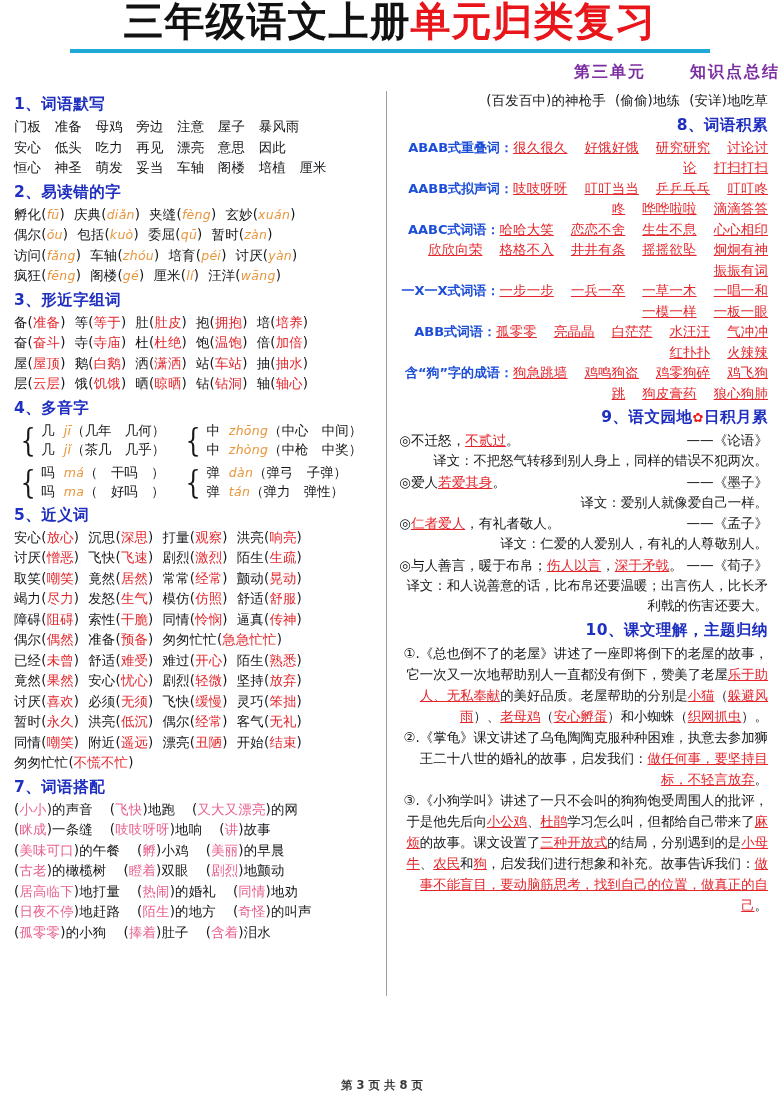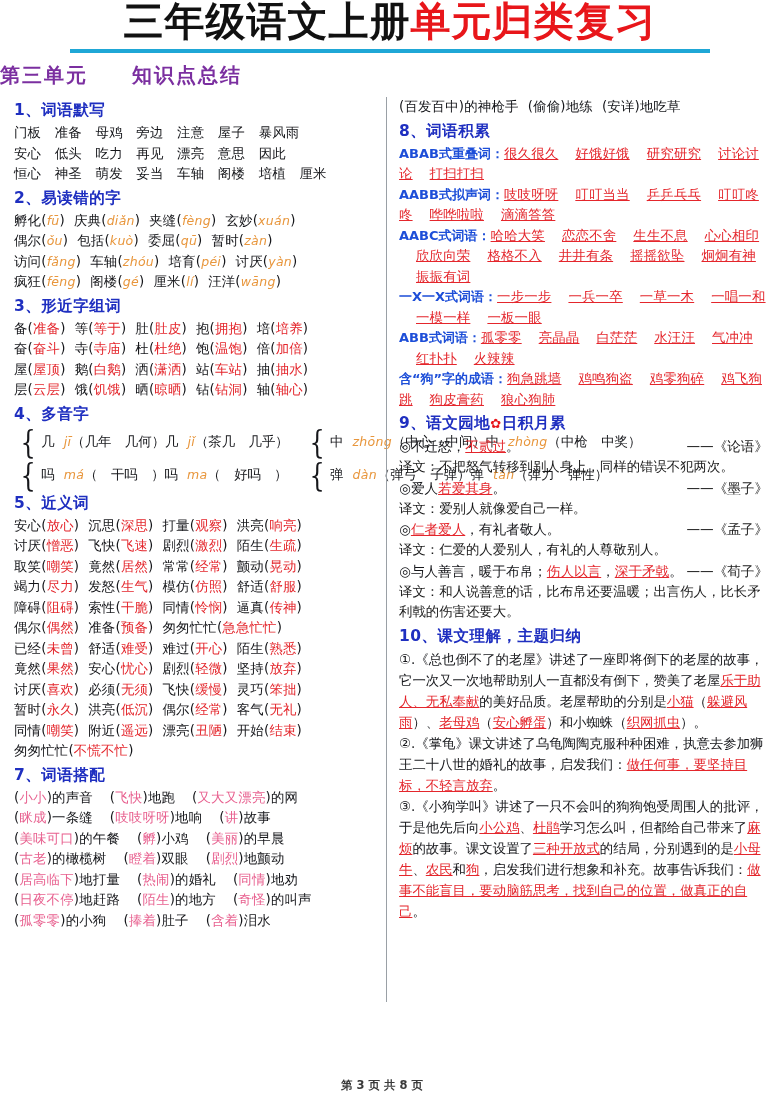--- a/index.html
+++ b/index.html
@@ -18,37 +18,37 @@
     font-size:40px;font-weight:bold;letter-spacing:1px;line-height:1.05;
     font-family:"DejaVu Sans","Liberation Sans",sans-serif;
     white-space:nowrap;
   }
   .t-black{color:#111111;}
   .t-red{color:#e8161a;}
   .title-rule{
     width:640px;height:4px;background:#1fa7d6;margin:7px auto 0 auto;
   }
   .subtitle{
-    margin-top:9px;text-align:left;color:#7b2fa0;
-    font-size:20px;font-weight:bold;letter-spacing:2px;font-family:Liberation Serif, serif;
+    margin-top:9px;text-align:right;color:#7b2fa0;
+    font-size:16px;font-weight:bold;letter-spacing:2px;font-family:Liberation Serif, serif;
   }
   .subtitle .gap{display:inline-block;width:44px;}
 
   
   .cols{
     position:relative;
     display:flex;
     margin-top:8px;
     padding:0 8px 0 14px;
     box-sizing:border-box;
     height:905px;
   }
   .col{box-sizing:border-box;}
   .col-left{width:372px;padding-right:10px;}
-  .col-right{width:382px;padding-left:12px;border-left:1.5px solid #9aa0a6;}
+  .col-right{width:382px;padding-left:12px;border-left:1.5px solid #9aa0a6;text-align:right;}
 
   
   .sec-h{
     color:#1f2fc0;font-weight:bold;font-size:15.5px;
     margin:3px 0 2px 0;letter-spacing:0.5px;
   }
   .sec-h .star{color:#e8161a;font-size:13px;}
 
   
   .line{
@@ -70,21 +70,21 @@
 
   
   .poly-wrap{display:flex;gap:18px;margin:1px 0 2px 4px;}
   .poly-col{display:flex;flex-direction:column;gap:3px;}
   .poly-grp{display:flex;align-items:center;}
   .brace{
     font-size:32px;line-height:30px;color:#15161a;
     margin-right:3px;font-family:"DejaVu Serif","Liberation Serif",serif;
     transform:scaleX(0.75);display:inline-block;
   }
-  .poly-rows{display:flex;flex-direction:row;}
+  .poly-rows{display:flex;flex-direction:column;}
   .poly-row{font-size:13.4px;line-height:19.5px;white-space:nowrap;}
 
   
   .tag{font-weight:bold;font-size:13px;color:#1d4ed8;letter-spacing:0;}
   .quote-line{font-size:13.6px;line-height:21px;display:flex;justify-content:space-between;align-items:baseline;}
   .quote-src{white-space:nowrap;}
   .trans{font-size:13.4px;line-height:20.5px;}
   .para{font-size:13.4px;line-height:21px;text-indent:0;}
 
   

